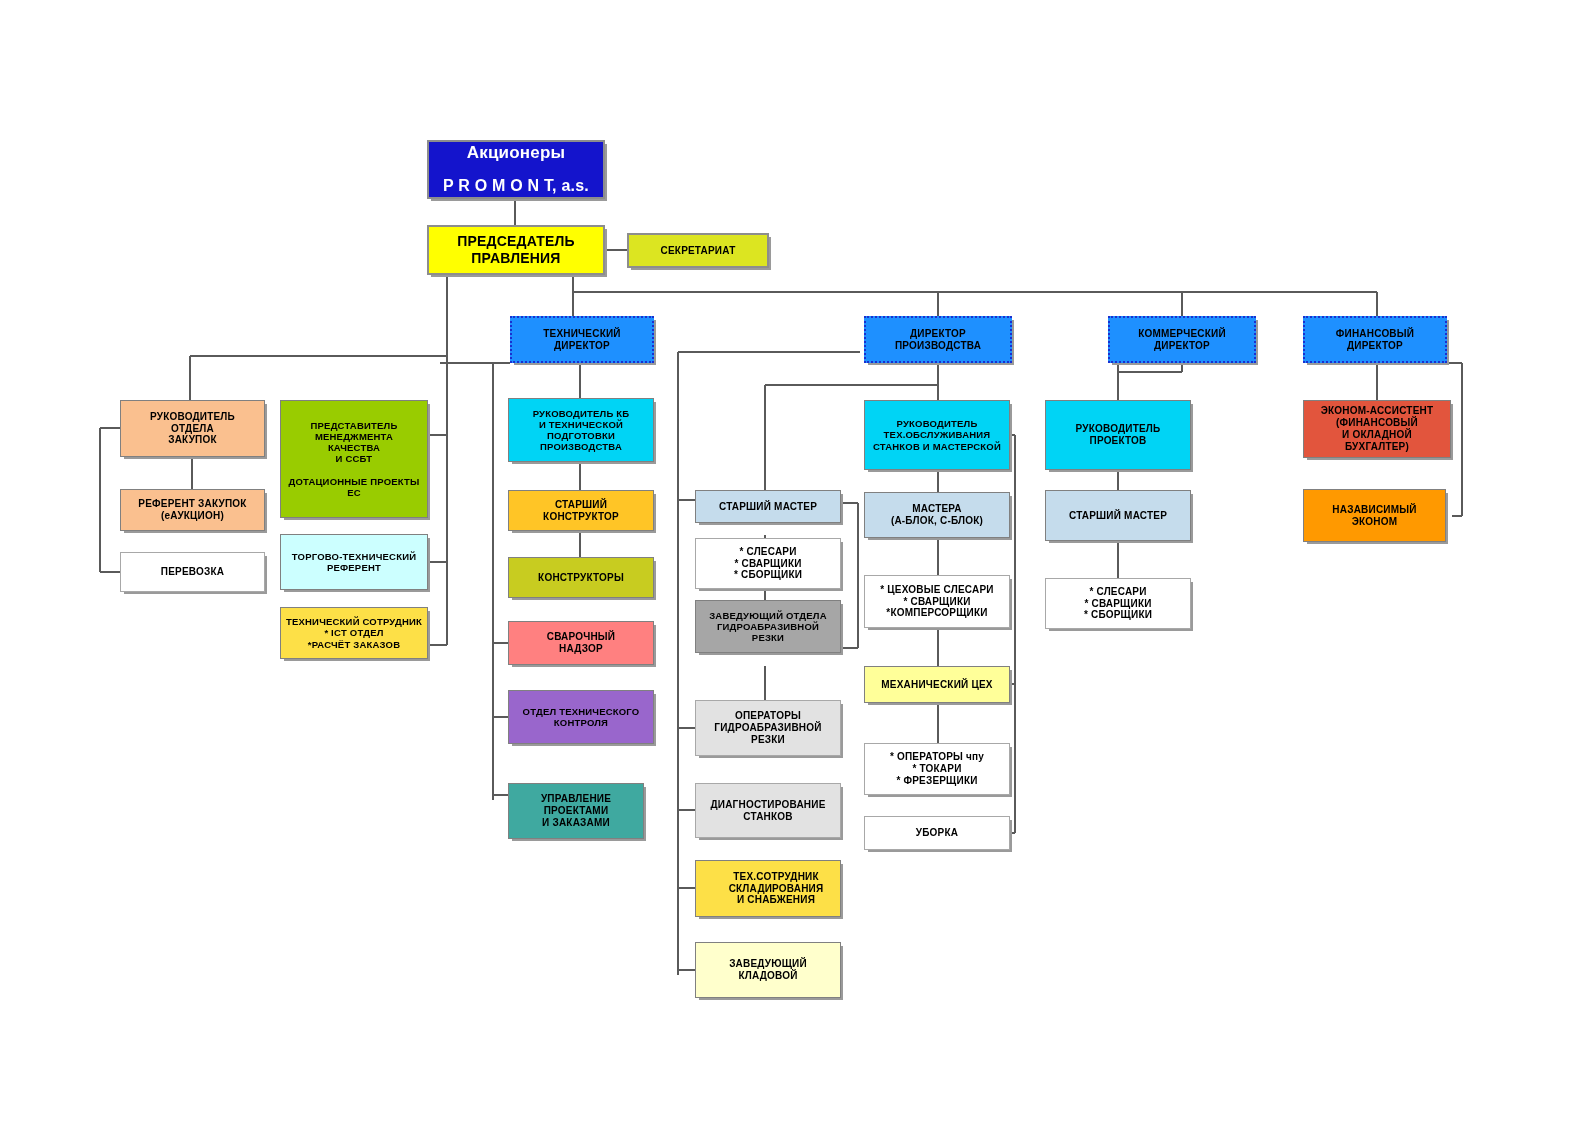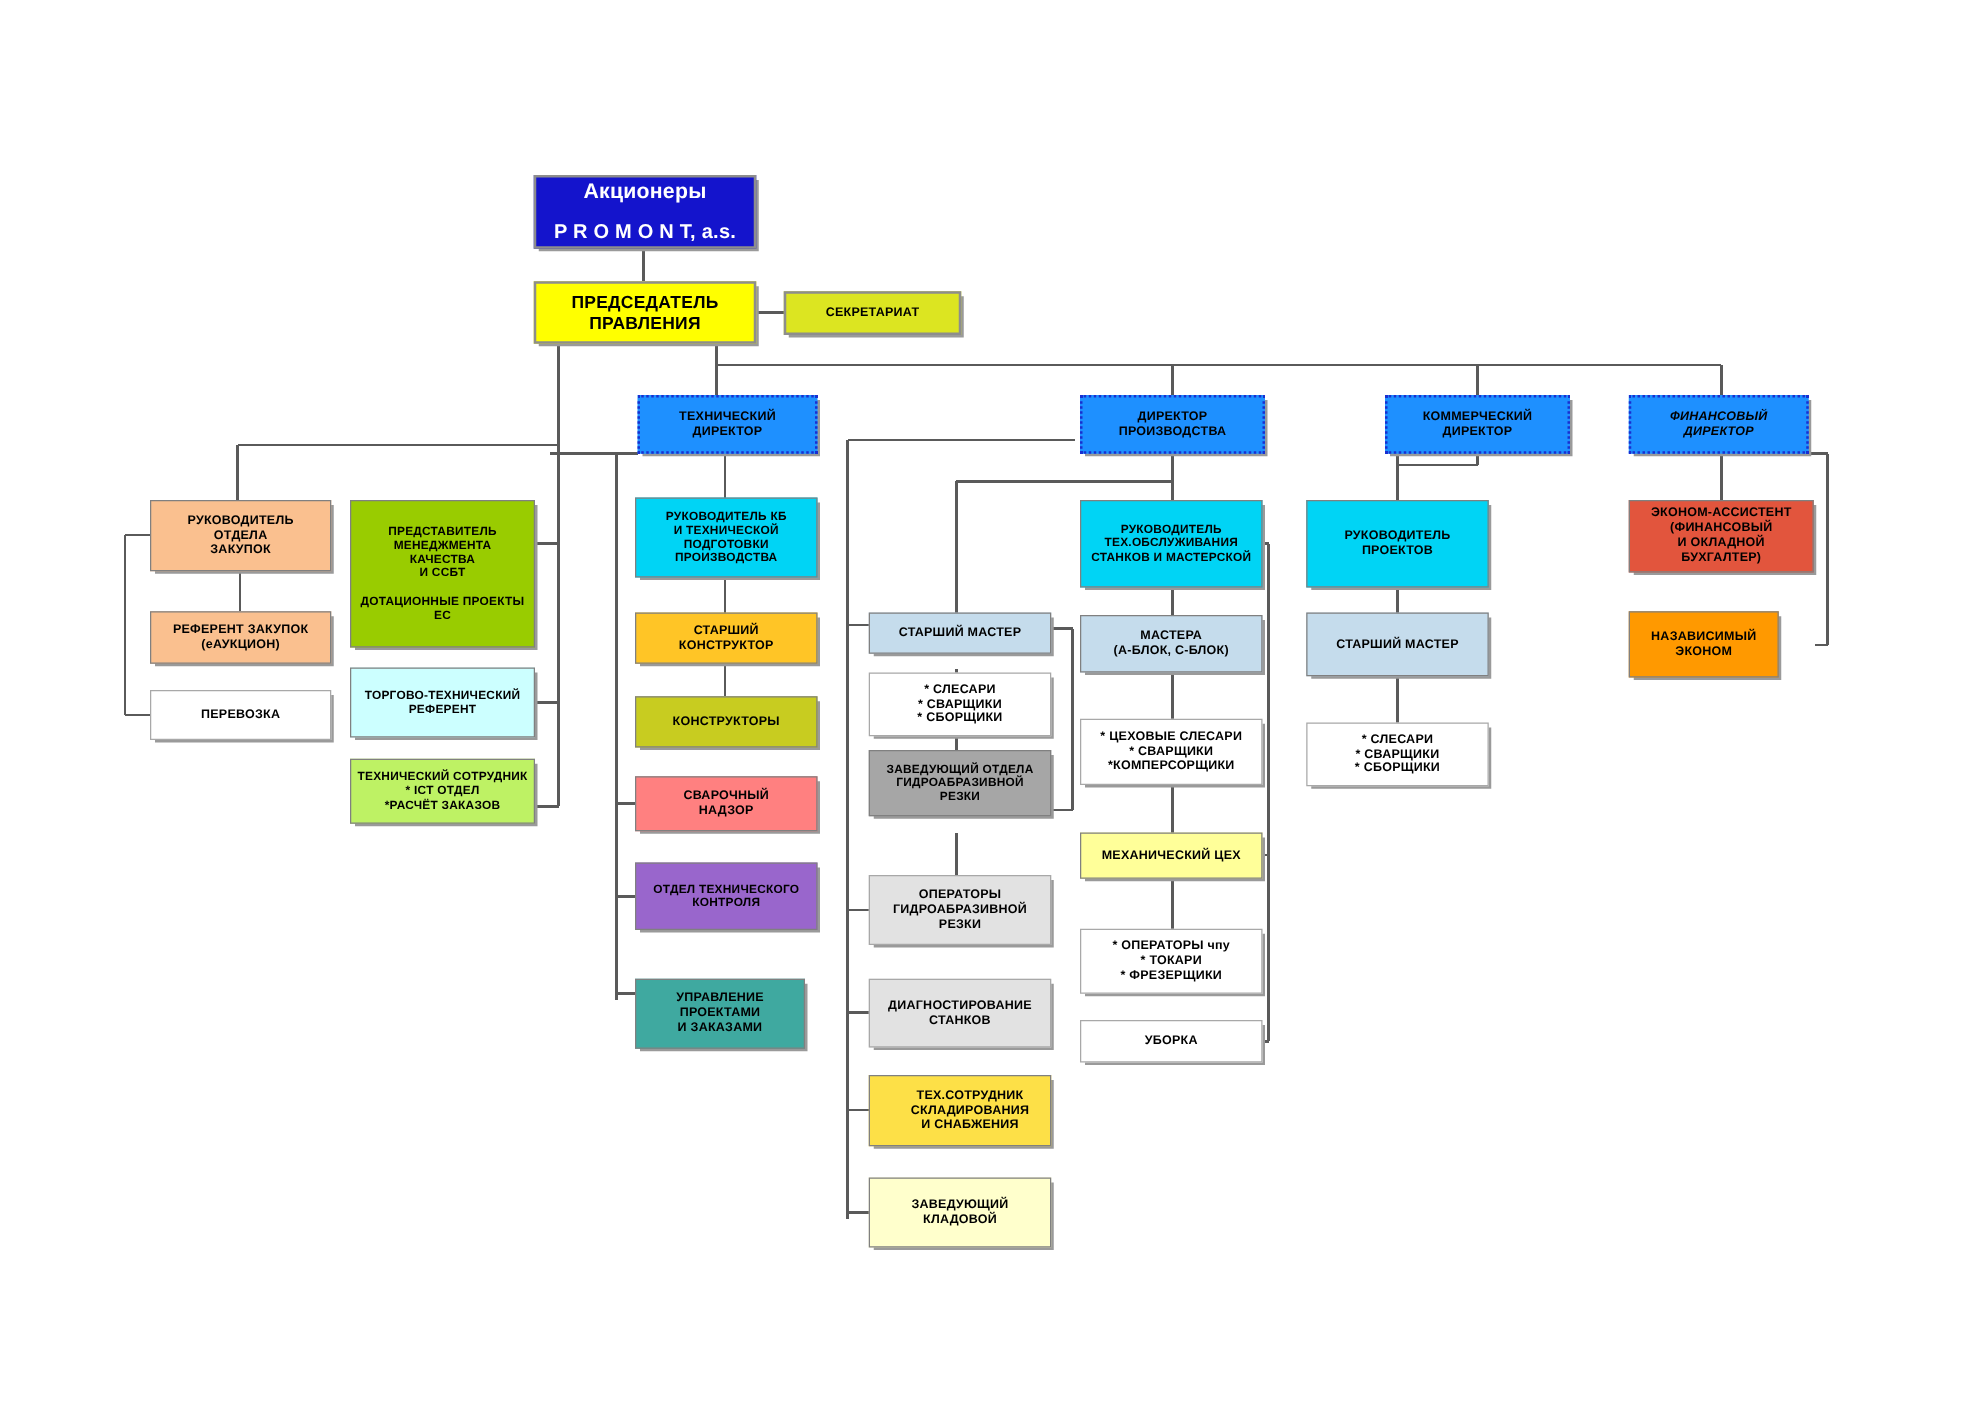--- a/index.html
+++ b/index.html
@@ -123,21 +123,21 @@
 
   <div class="node b-dot sh t10" style="left:510px;top:316px;width:144px;height:47px;background:#1E90FF;">ТЕХНИЧЕСКИЙ
 ДИРЕКТОР</div>
 
   <div class="node b-dot sh t10" style="left:864px;top:316px;width:148px;height:47px;background:#1E90FF;">ДИРЕКТОР
 ПРОИЗВОДСТВА</div>
 
   <div class="node b-dot sh t10" style="left:1108px;top:316px;width:148px;height:47px;background:#1E90FF;">КОММЕРЧЕСКИЙ
 ДИРЕКТОР</div>
 
-  <div class="node b-dot sh t10" style="left:1303px;top:316px;width:144px;height:47px;background:#1E90FF;font-style:italic;">ФИНАНСОВЫЙ
+  <div class="node b-dot sh t10" style="left:1303px;top:316px;width:144px;height:47px;background:#1E90FF;">ФИНАНСОВЫЙ
 ДИРЕКТОР</div>
 
   <div class="node b-plain sh t10" style="left:120px;top:400px;width:145px;height:57px;background:#FAC08F;">РУКОВОДИТЕЛЬ
 ОТДЕЛА
 ЗАКУПОК</div>
 
   <div class="node b-plain sh t10" style="left:120px;top:489px;width:145px;height:42px;background:#FAC08F;">РЕФЕРЕНТ ЗАКУПОК
 (еАУКЦИОН)</div>
 
   <div class="node b-thin sh t10" style="left:120px;top:552px;width:145px;height:40px;background:#FFFFFF;">ПЕРЕВОЗКА</div>
@@ -146,21 +146,21 @@
 МЕНЕДЖМЕНТА
 КАЧЕСТВА
 И ССБТ
 
 ДОТАЦИОННЫЕ ПРОЕКТЫ
 ЕС</div>
 
   <div class="node b-plain sh t9" style="left:280px;top:534px;width:148px;height:56px;background:#CCFFFF;">ТОРГОВО-ТЕХНИЧЕСКИЙ
 РЕФЕРЕНТ</div>
 
-  <div class="node b-plain sh t9" style="left:280px;top:607px;width:148px;height:52px;background:#bef264;">ТЕХНИЧЕСКИЙ СОТРУДНИК
+  <div class="node b-plain sh t9" style="left:280px;top:607px;width:148px;height:52px;background:#fde047;">ТЕХНИЧЕСКИЙ СОТРУДНИК
 * ICT ОТДЕЛ
 *РАСЧЁТ ЗАКАЗОВ</div>
 
   <div class="node b-plain sh t9" style="left:508px;top:398px;width:146px;height:64px;background:#00D4F5;">РУКОВОДИТЕЛЬ КБ
 И ТЕХНИЧЕСКОЙ
 ПОДГОТОВКИ
 ПРОИЗВОДСТВА</div>
 
   <div class="node b-plain sh t10" style="left:508px;top:490px;width:146px;height:41px;background:#FFC526;">СТАРШИЙ
 КОНСТРУКТОР</div>
@@ -227,16 +227,16 @@
 
   <div class="node b-thin sh t10" style="left:1045px;top:578px;width:146px;height:51px;background:#FFFFFF;">*  СЛЕСАРИ
 * СВАРЩИКИ
 * СБОРЩИКИ</div>
 
   <div class="node b-plain sh t10" style="left:1303px;top:400px;width:148px;height:58px;background:#E2553D;">ЭКОНОМ-АССИСТЕНТ
 (ФИНАНСОВЫЙ
 И ОКЛАДНОЙ
 БУХГАЛТЕР)</div>
 
-  <div class="node b-plain sh t10" style="left:1303px;top:489px;width:120px;height:53px;background:#FF9900;">НАЗАВИСИМЫЙ
+  <div class="node b-plain sh t10" style="left:1303px;top:489px;width:143px;height:53px;background:#FF9900;">НАЗАВИСИМЫЙ
 ЭКОНОМ</div>
 
 </div>
 
 </body></html>

